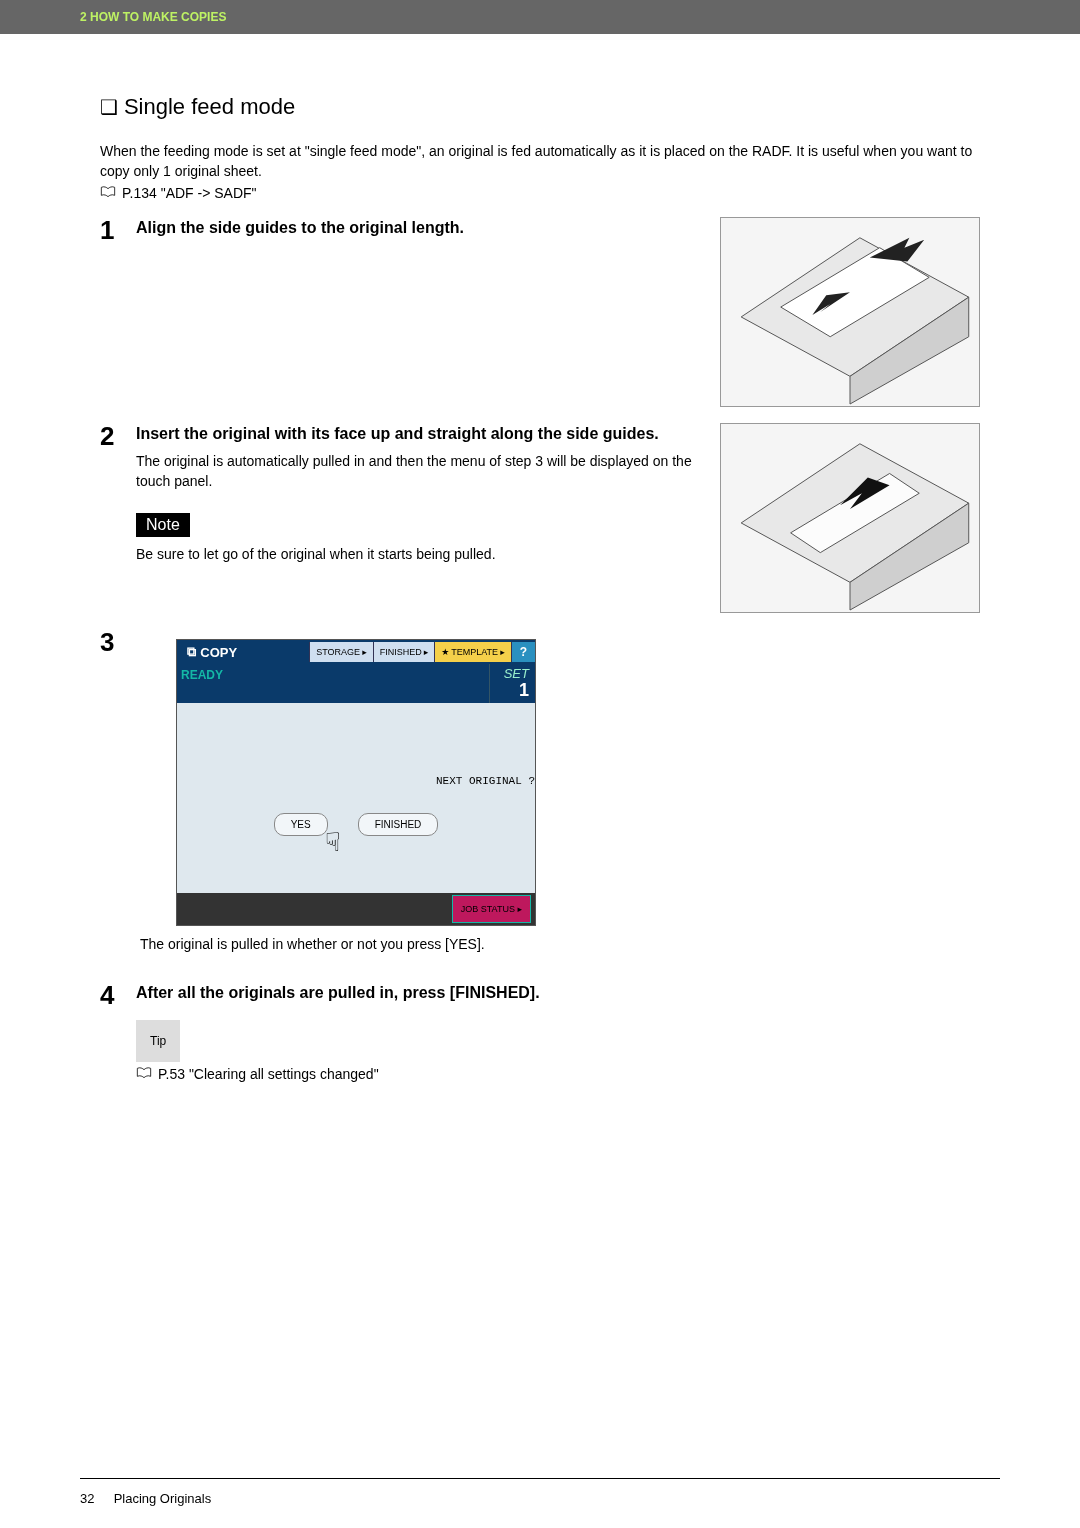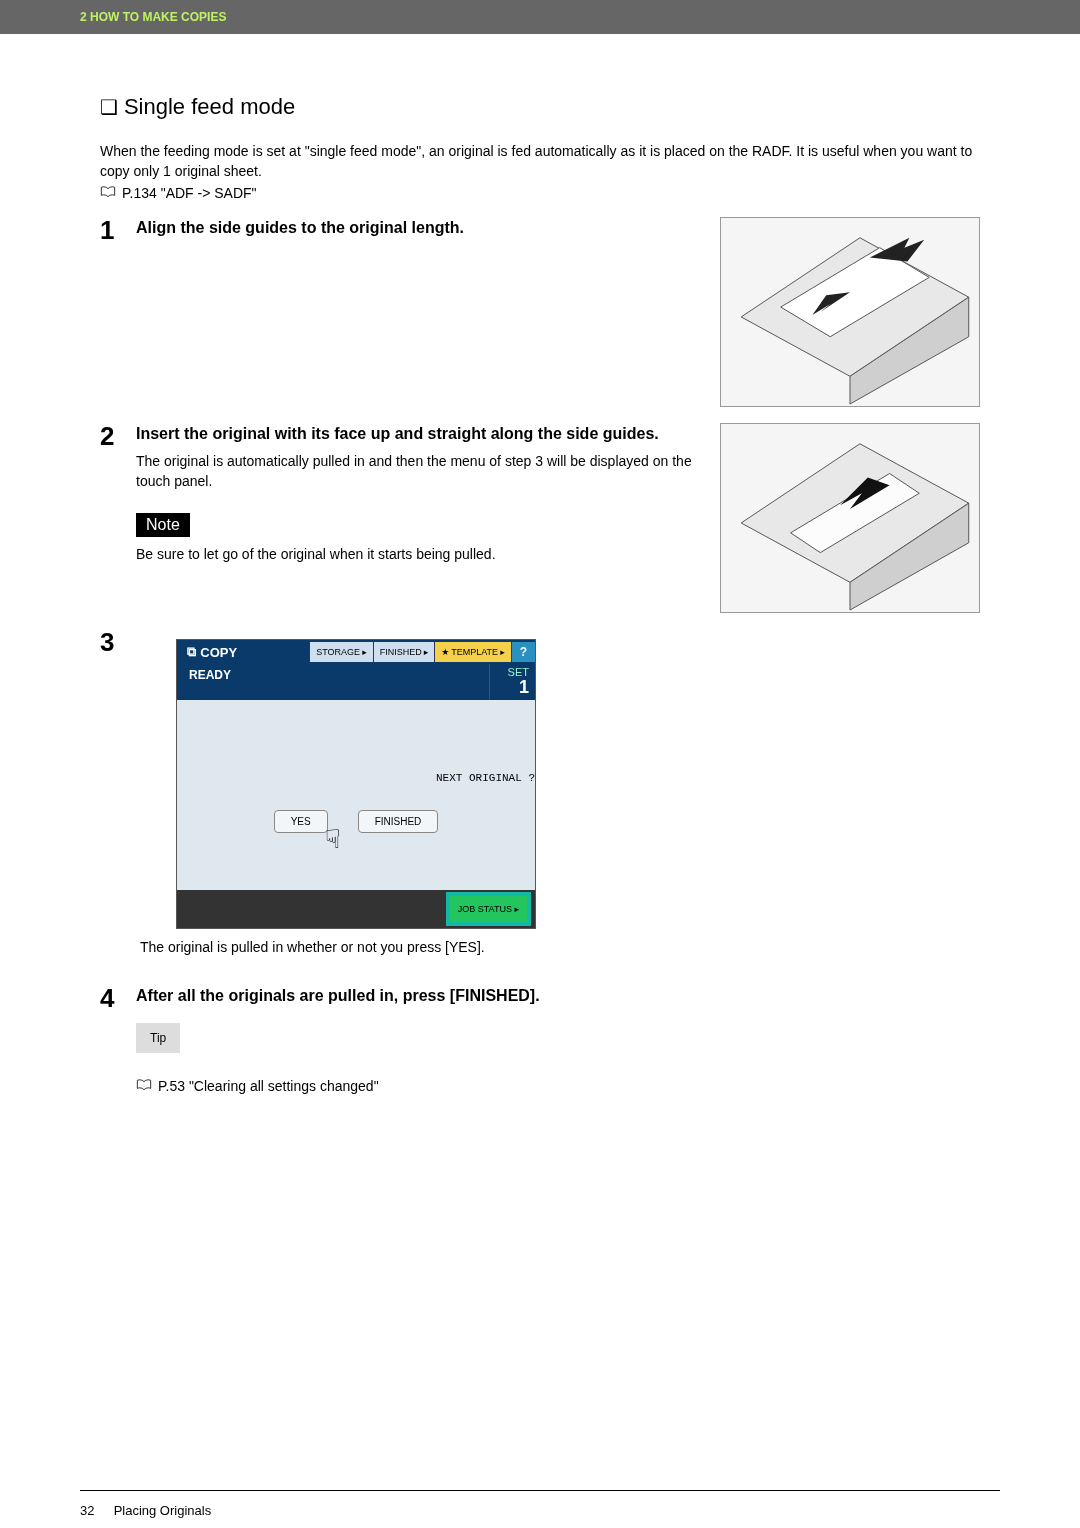--- a/index.html
+++ b/index.html
@@ -12,43 +12,43 @@
   .ref-row { display: flex; align-items: center; gap: 6px; font-size: 14px; margin-bottom: 16px; }
   .book-icon svg { width: 16px; height: 12px; }
   .step { display: flex; gap: 12px; margin-top: 16px; }
   .step-num { font-size: 26px; font-weight: bold; min-width: 24px; line-height: 1; }
   .step-body { flex: 1; }
   .step-row { display: flex; gap: 18px; align-items: flex-start; }
   .step-text-col { flex: 1; }
   .step-title { font-size: 16px; font-weight: bold; margin-bottom: 6px; line-height: 1.35; }
   .step-desc { font-size: 14px; line-height: 1.45; margin-bottom: 12px; }
   .note-badge { display: inline-block; background: #000; color: #fff; font-size: 16px; padding: 3px 10px; margin-top: 10px; margin-bottom: 8px; }
-  .tip-badge { display: inline-block; background: #ddd; color: #000; font-size: 12px; padding: 8px 14px; margin-top: 10px; margin-bottom: 25px; }
+  .tip-badge { display: inline-block; background: #ddd; color: #000; font-size: 12px; padding: 14px 14px; margin-top: 10px; margin-bottom: 4px; }
   .note-text { font-size: 14px; line-height: 1.4; margin-bottom: 4px; }
   .printer-illus { width: 260px; height: 190px; background: #f5f5f5; border: 1px solid #999; position: relative; flex-shrink: 0; }
   .printer-illus svg { width: 100%; height: 100%; }
   .touch-panel-wrap { margin: 10px 0 8px 40px; width: 360px; border: 1px solid #555; }
   .panel-top { display: flex; align-items: center; background: #0a3a6a; }
   .panel-copy { background: #0a3a6a; color: #fff; font-size: 13px; font-weight: bold; padding: 4px 10px; display: flex; align-items: center; gap: 4px; }
   .panel-tabs { display: flex; margin-left: auto; }
   .panel-tab { font-size: 9px; padding: 3px 6px; color: #000; background: #d0dff0; border-left: 1px solid #335; display:flex; align-items:center; gap:2px;}
   .panel-tab.template { background: #f5d04a; }
   .panel-help { background: #2a90c0; color: #fff; font-size: 12px; font-weight: bold; padding: 3px 8px; border-left: 1px solid #335;}
   .panel-status-row { display:flex; background:#0a3a6a; }
-  .panel-ready { flex:1; color: #ffffff; background: #0a3a6a; font-size: 12px; font-weight: bold; padding: 4px 12px; }
+  .panel-ready { flex:1; color: #14b8a6; background: #0a3a6a; font-size: 12px; font-weight: bold; padding: 4px 4px; }
   .panel-set-box { width:46px; text-align:right; padding:2px 6px 4px 6px; border-left:1px solid #356; }
-  .panel-set-lbl { font-size:11px; color:#9ec; }
+  .panel-set-lbl { font-size:13px; color:#9ec;font-style:italic; }
   .panel-set-num { font-size:18px; color:#fff; font-weight:bold; line-height:1;}
   .panel-body { background: #dfe8ee; height: 190px; position: relative; }
   .panel-prompt { position: absolute; top: 72px; left: 0; right: 0; text-align: right; font-family: "Courier New", monospace; font-size: 11px; }
   .panel-btns { position: absolute; top: 110px; left: 0; right: 0; display: flex; justify-content: center; gap: 30px; }
-  .panel-btn { background: #f2f6f9; border: 1px solid #888; border-radius: 4px; font-size: 10px; padding: 5px 16px; }
+  .panel-btn { background: #f2f6f9; border: 1px solid #888; border-radius: 10px; font-size: 10px; padding: 5px 16px; }
   .hand { position: absolute; top: 124px; left: 148px; font-size: 26px; }
   .panel-footer { background: #333; text-align: right; padding: 2px 4px; }
-  .job-status { display:inline-block; background: #22c55e; font-size: 9px; padding: 8px 8px; border: 4px solid #14b8a6; }
+  .job-status { display:inline-block; background: #be185d; font-size: 9px; padding: 8px 8px; border: 1px solid #14b8a6; }
   .footer { border-top: 1px solid #000; margin: 360px 80px 20px 80px; padding-top: 12px; font-size: 13px; }
   .footer .pg { display:inline-block; width: 30px; }
 </style>
 </head>
 <body>
 
 <div class="header-bar">
   <span>2 HOW TO MAKE COPIES</span>
 </div>
 

